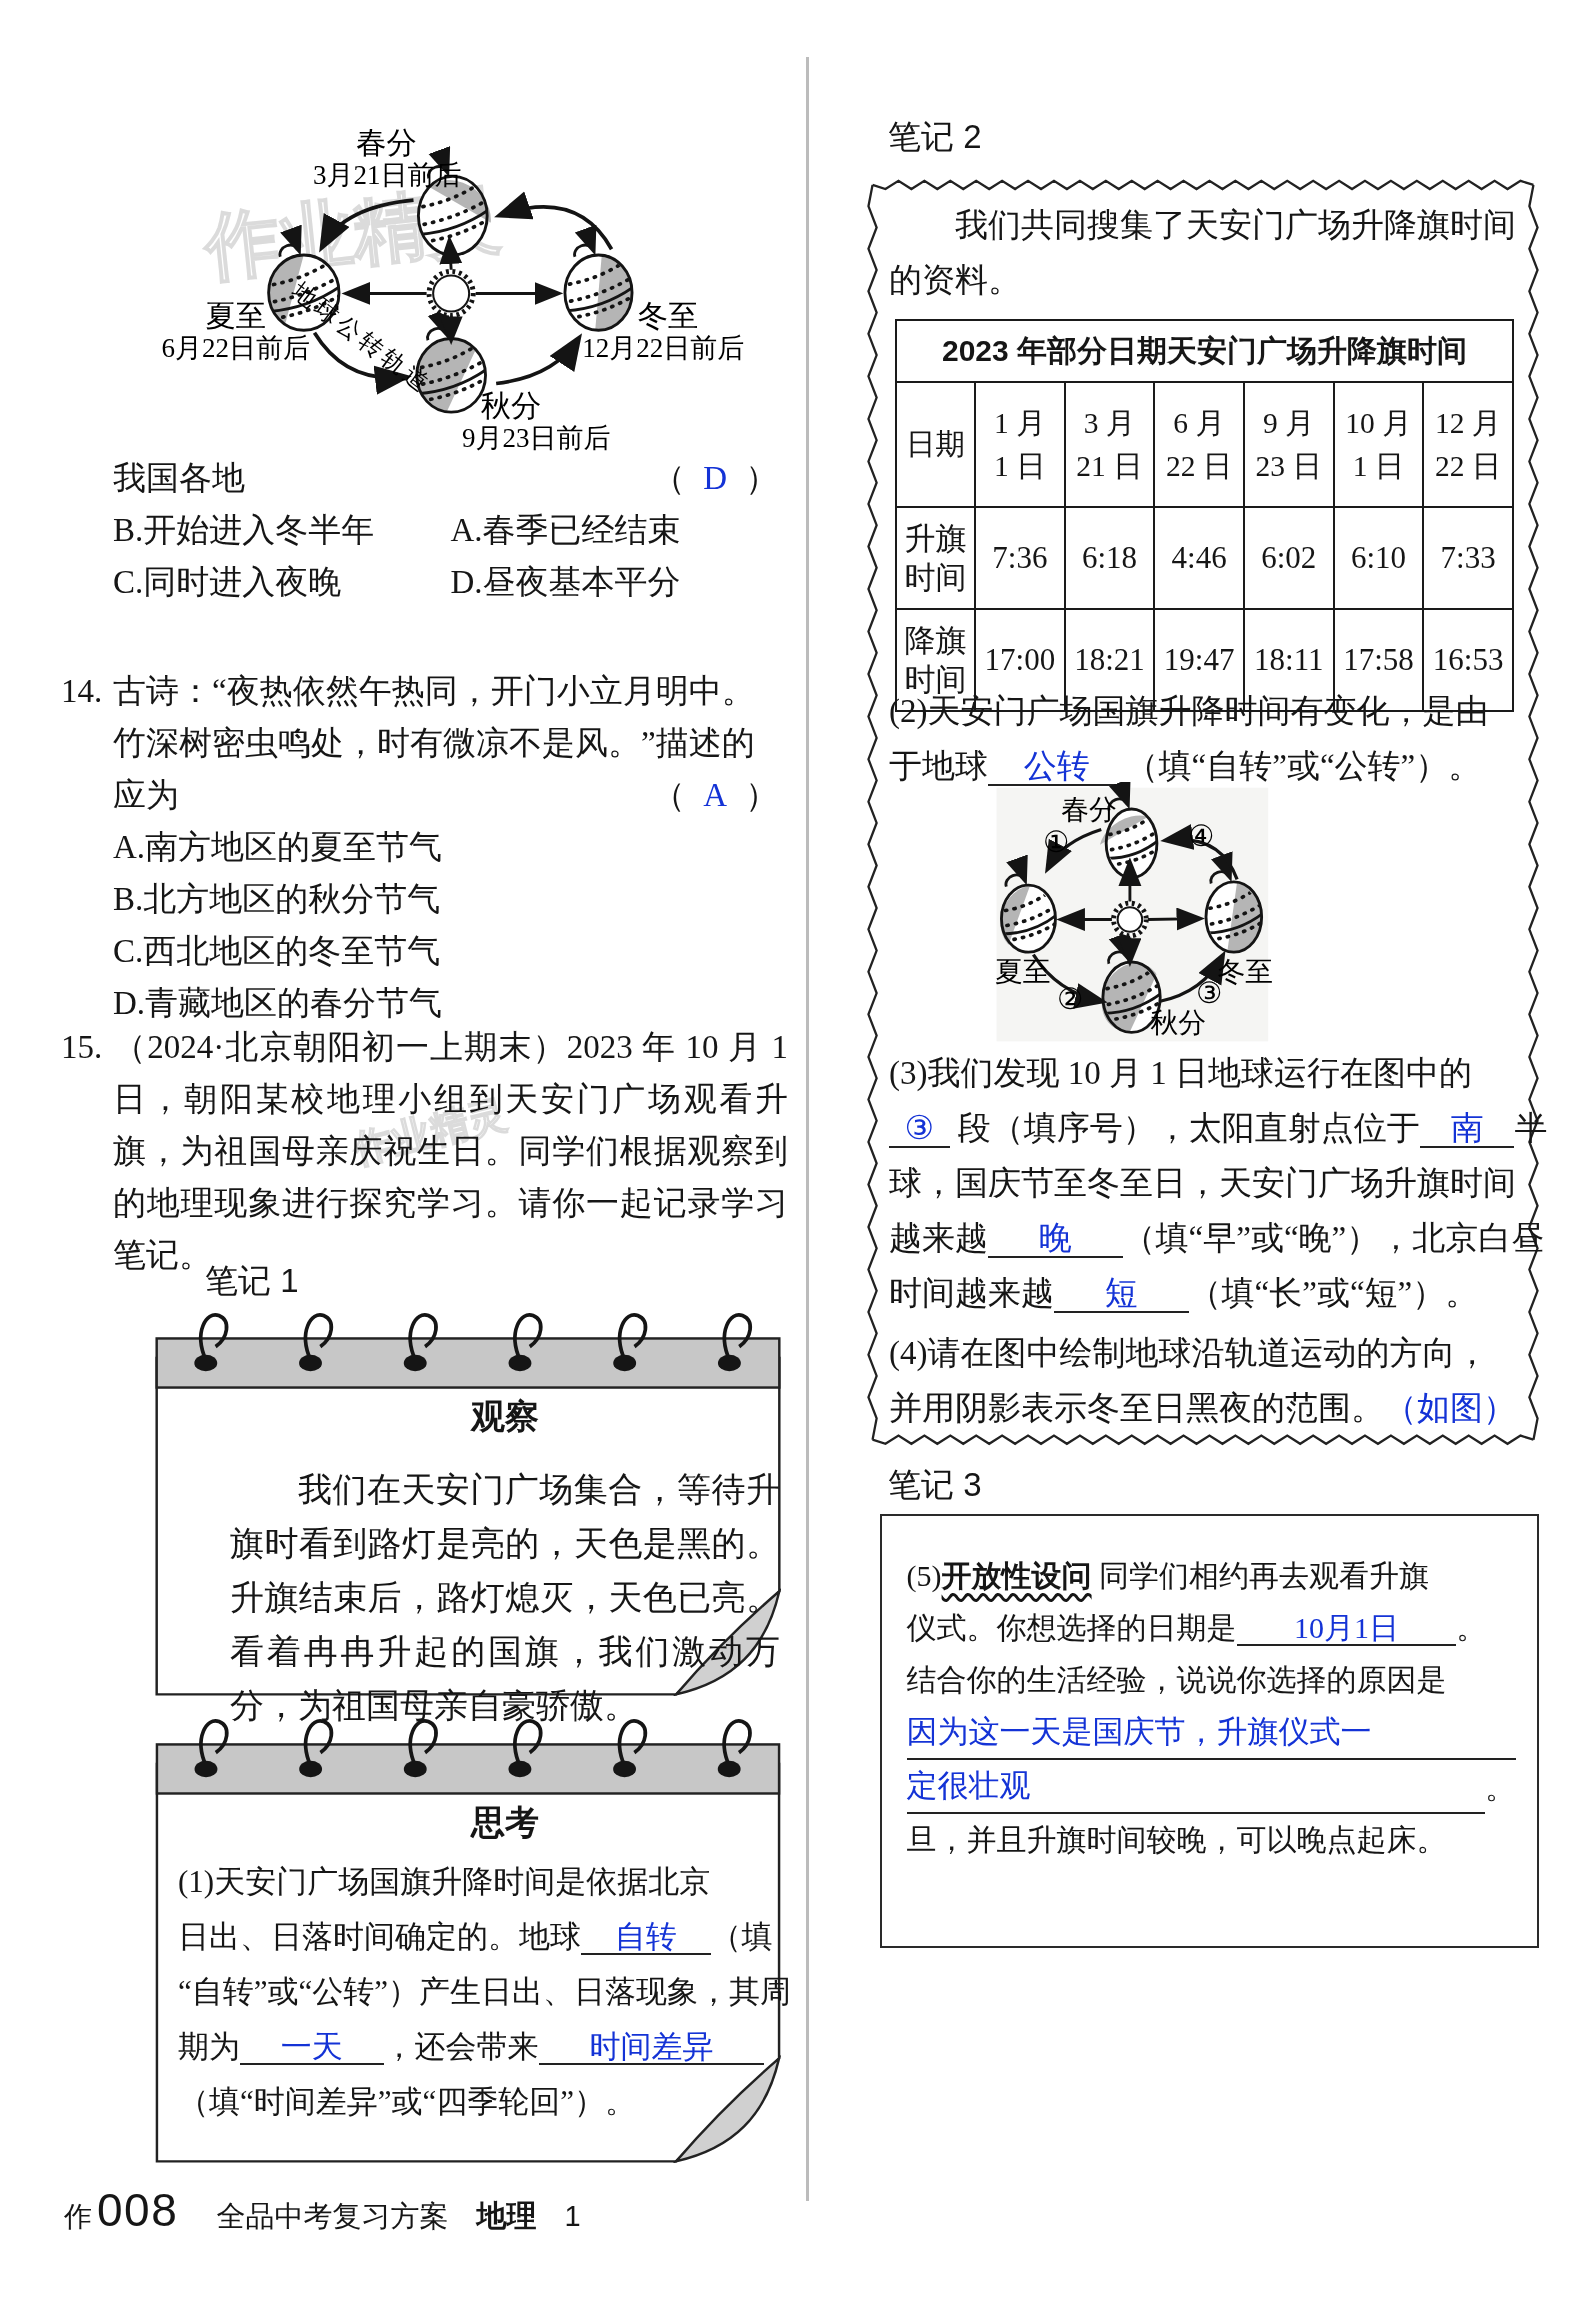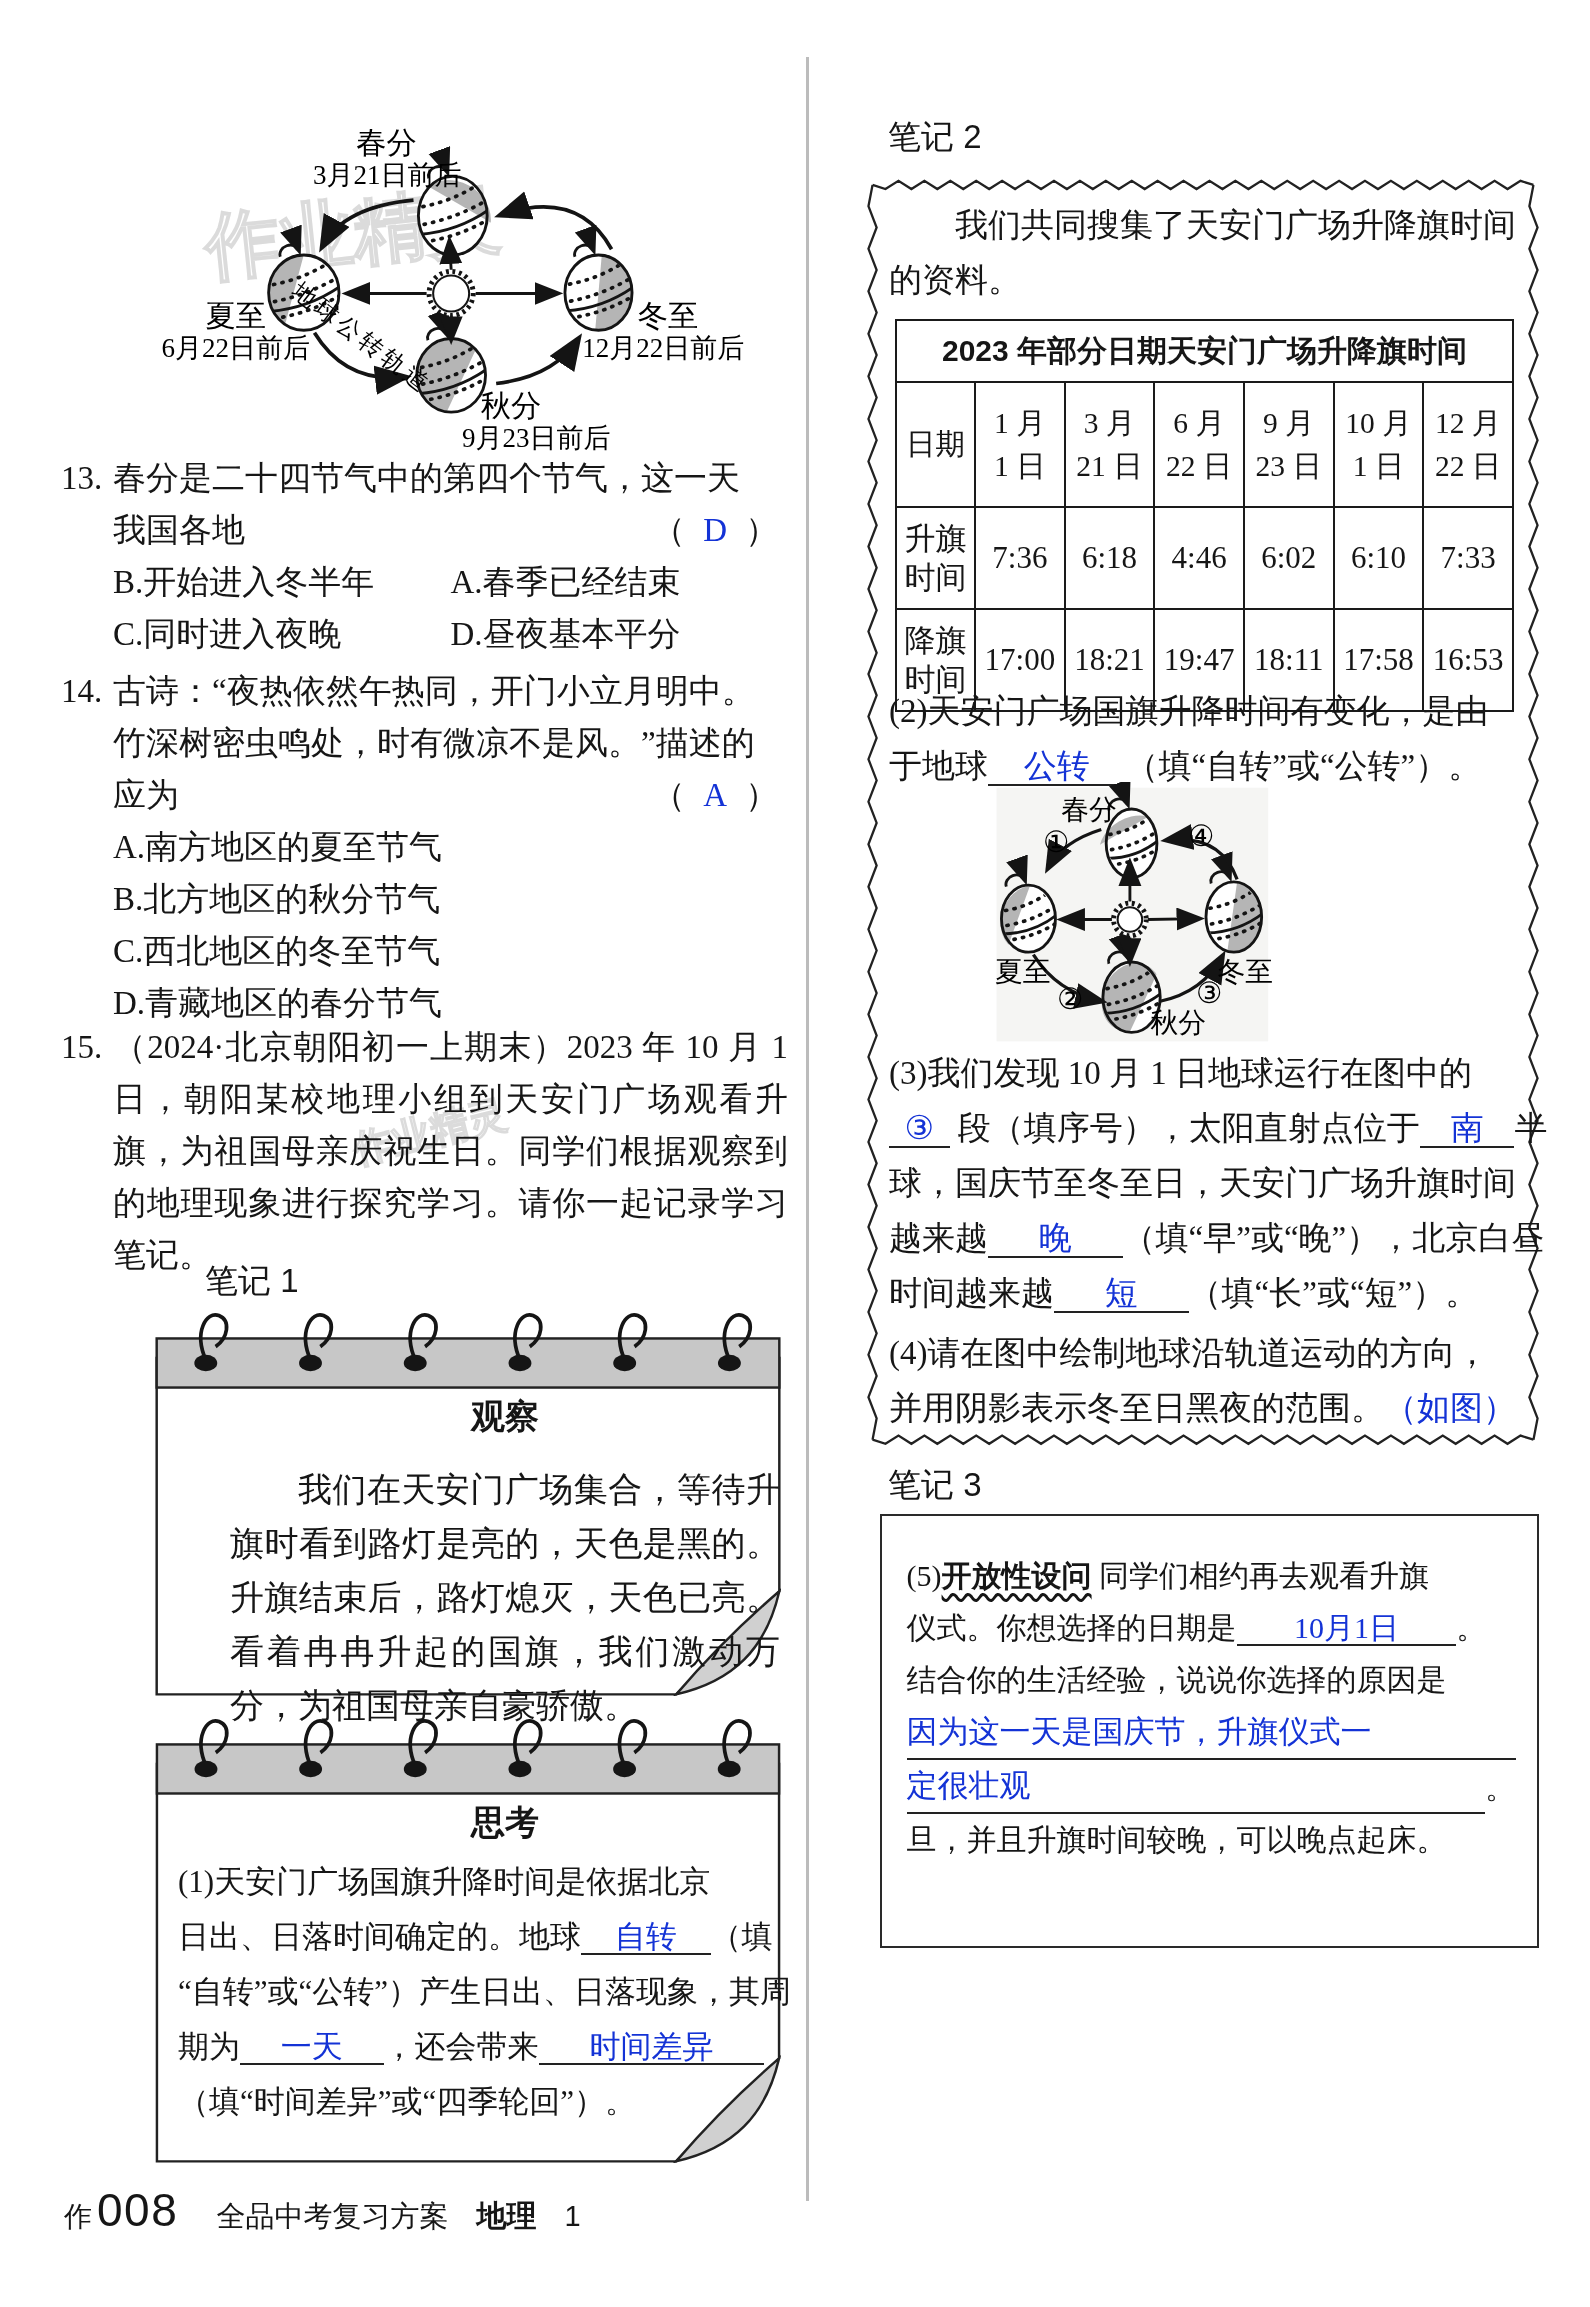--- a/index.html
+++ b/index.html
@@ -154,24 +154,20 @@
     <text x="288" y="398" font-size="37" text-anchor="middle">夏至</text>
     <text x="288" y="436" font-size="33" text-anchor="middle">6月22日前后</text>
     <text x="816" y="398" font-size="37" text-anchor="middle">冬至</text>
     <text x="810" y="436" font-size="33" text-anchor="middle">12月22日前后</text>
     <text x="624" y="508" font-size="37" text-anchor="middle">秋分</text>
     <text x="655" y="546" font-size="33" text-anchor="middle">9月23日前后</text>
     <text x="436" y="420" font-size="29" text-anchor="middle" transform="rotate(37 436 420)" letter-spacing="5">地球公转轨道</text>
   </svg>
 
   <div class="q" style="top:452px">
-    <div class="qrow">
-        <span class="qnum">13.</span>
-        <span class="qtxt">春分是二十四节气中的第四个节气，这一天</span>
-      </div>
     <div class="qrow">
         <span class="qnum"></span>
         <span>我国各地</span>
       <span class="ansbox">（&nbsp;<span class="blue">D</span>&nbsp;）</span>
       </div>
     <div class="qrow">
         <span class="qnum"></span>
         <span class="qtxt opt2" style="width:100%">
           <span>B.开始进入冬半年</span>
           <span>A.春季已经结束</span>

